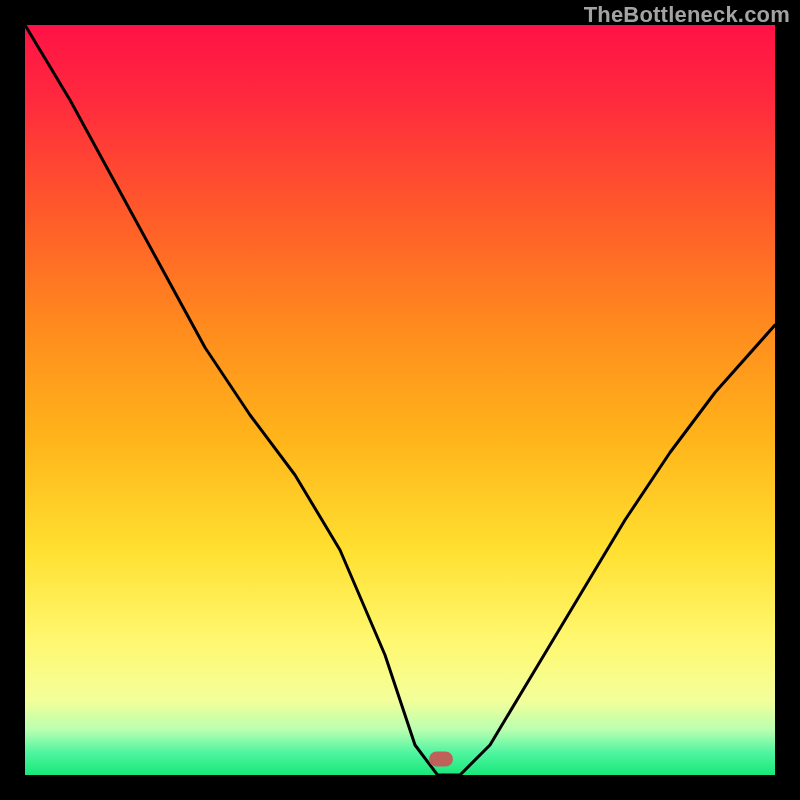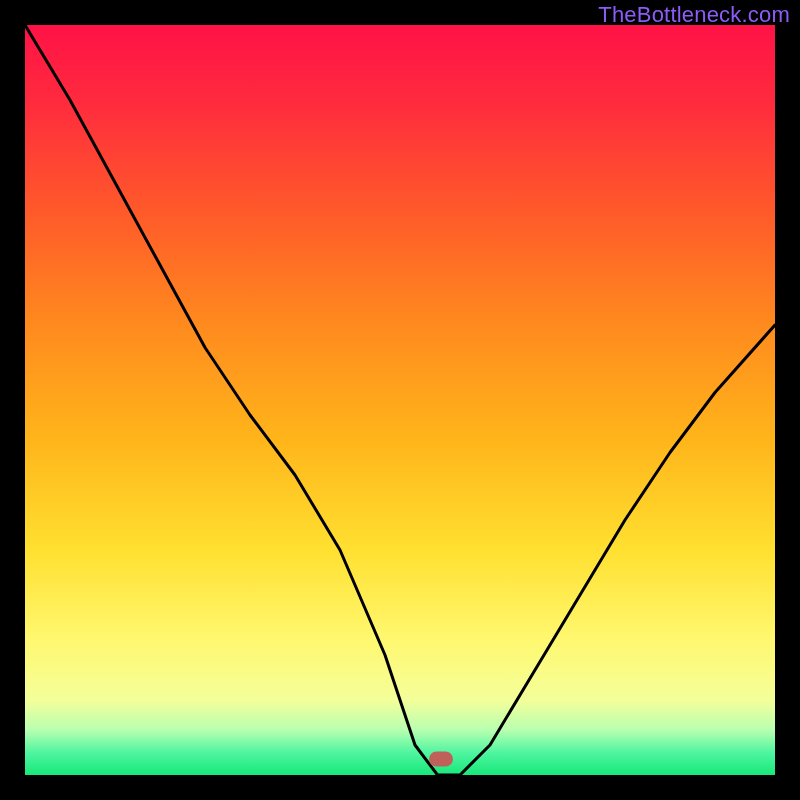--- a/index.html
+++ b/index.html
@@ -14,23 +14,23 @@
   .outer {
     position: relative;
     width: 800px;
     height: 800px;
     background: #000;
   }
   .watermark {
     position: absolute;
     top: 2px;
     right: 10px;
-    color: #8b5cf6;
+    color: #a3a3a3;
     font-size: 22px;
-    font-weight: 400;
+    font-weight: 700;
     letter-spacing: 0.2px;
     z-index: 50;
   }
   .plot {
     position: absolute;
     left: 25px;
     top: 25px;
     width: 750px;
     height: 750px;
     overflow: hidden;

